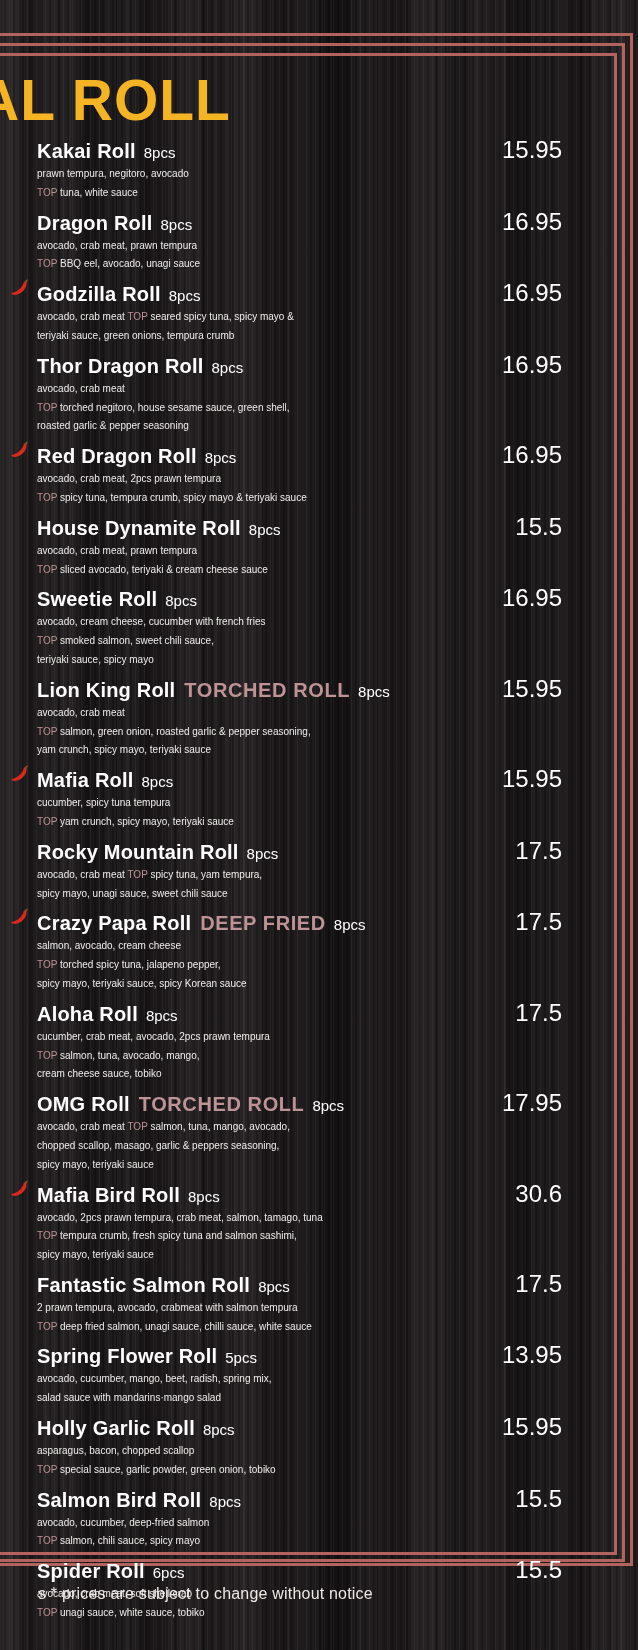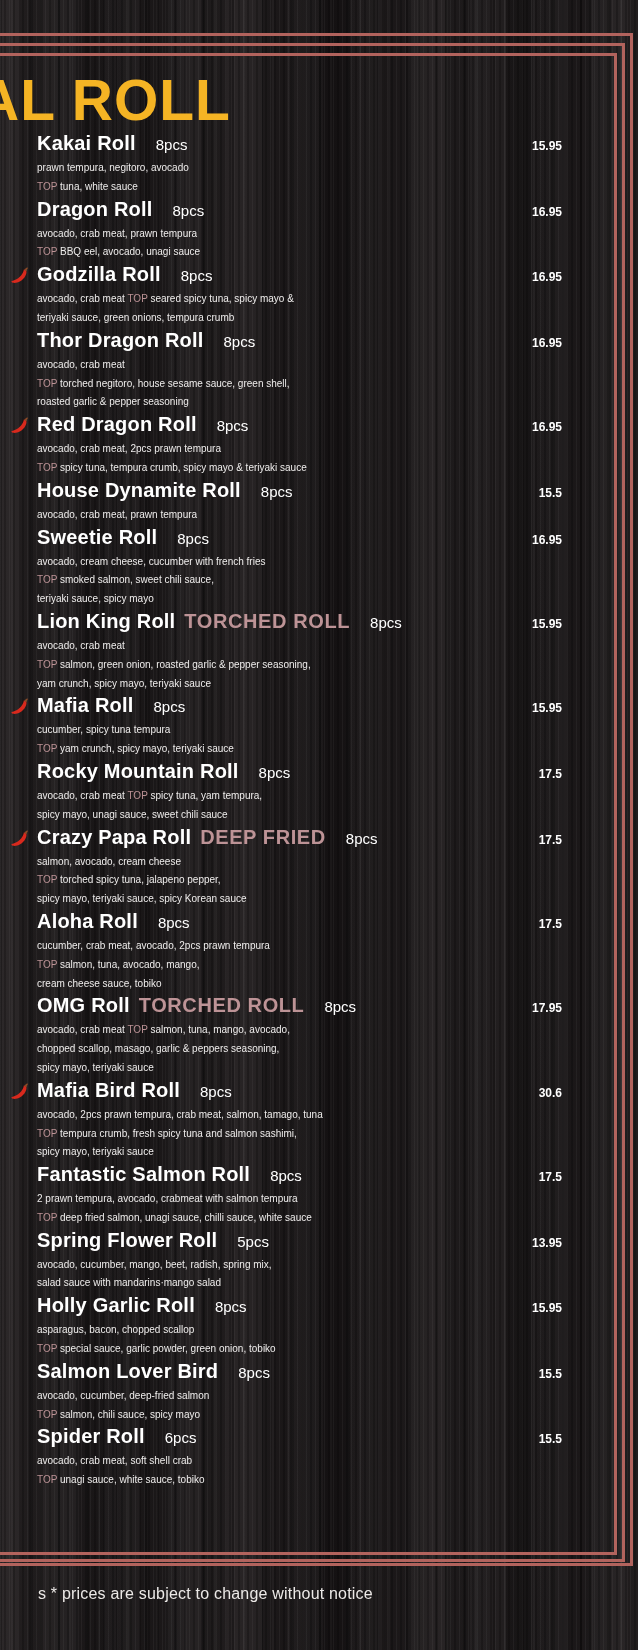--- a/index.html
+++ b/index.html
@@ -18,24 +18,24 @@
   .frame-mid{top:43px;right:13px;bottom:88px;left:-20px;}
   .frame-inner{top:53px;right:21px;bottom:95px;left:-20px;}
   .title{
     position:absolute;left:-22px;top:72px;margin:0;
     font-size:57px;font-weight:bold;letter-spacing:1px;line-height:1;
     color:#f5b424;white-space:nowrap;
   }
   .items{position:absolute;left:37px;right:76px;top:131px;}
   .item{position:relative;}
   .item-head{display:flex;align-items:baseline;line-height:25px;white-space:nowrap;}
-  .item-name{font-size:20px;font-weight:bold;color:#ffffff;letter-spacing:.2px;}
+  .item-name{font-size:20px;font-weight:bold;color:#ffffff;letter-spacing:.2px;margin-top:8px;}
   .item-sub{font-size:20px;font-weight:bold;color:#bd9396;margin-left:9px;letter-spacing:.6px;}
-  .item-pcs{font-size:15px;color:#ffffff;margin-left:20px;font-weight:normal;}
-  .item-price{margin-left:auto;font-size:12px;font-weight:bold;color:#ffffff;padding-left:20px;}
+  .item-pcs{font-size:15px;color:#ffffff;margin-left:8px;font-weight:normal;}
+  .item-price{margin-left:auto;font-size:24px;font-weight:normal;color:#ffffff;padding-left:20px;}
   .item-desc{font-size:10px;line-height:18.8px;color:#efedec;white-space:nowrap;}
   .item-desc .accent{color:#bd9396;font-weight:normal;}
   .chili{position:absolute;left:-28px;top:3px;width:22px;height:22px;}
   .chili svg{display:block;}
   .footer{
     position:absolute;left:2px;top:1585px;
     font-size:16px;color:#ece9e7;letter-spacing:.2px;white-space:nowrap;margin-left:36px;
   }
 </style>
 </head>
@@ -105,20 +105,21 @@
         <div class="item-desc"><span>avocado, crab meat, 2pcs prawn tempura</span></div>
         <div class="item-desc"><span class="accent">TOP</span><span> spicy tuna, tempura crumb, spicy mayo &amp; teriyaki sauce</span></div>
       </div>
       <div class="item">
         <div class="item-head">
           <span class="item-name">House Dynamite Roll</span>
           <span class="item-pcs">8pcs</span>
           <span class="item-price">15.5</span>
         </div>
         <div class="item-desc"><span>avocado, crab meat, prawn tempura</span></div>
+        <div class="item-desc"><span class="accent">TOP</span><span> sliced avocado, teriyaki &amp; cream cheese sauce</span></div>
       </div>
       <div class="item">
         <div class="item-head">
           <span class="item-name">Sweetie Roll</span>
           <span class="item-pcs">8pcs</span>
           <span class="item-price">16.95</span>
         </div>
         <div class="item-desc"><span>avocado, cream cheese, cucumber with french fries</span></div>
         <div class="item-desc"><span class="accent">TOP</span><span> smoked salmon, sweet chili sauce,</span></div>
         <div class="item-desc"><span>teriyaki sauce, spicy mayo</span></div>
@@ -234,21 +235,21 @@
         <div class="item-head">
           <span class="item-name">Holly Garlic Roll</span>
           <span class="item-pcs">8pcs</span>
           <span class="item-price">15.95</span>
         </div>
         <div class="item-desc"><span>asparagus, bacon, chopped scallop</span></div>
         <div class="item-desc"><span class="accent">TOP</span><span> special sauce, garlic powder, green onion, tobiko</span></div>
       </div>
       <div class="item">
         <div class="item-head">
-          <span class="item-name">Salmon Lover Bird</span>
+          <span class="item-name">Salmon Bird Roll</span>
           <span class="item-pcs">8pcs</span>
           <span class="item-price">15.5</span>
         </div>
         <div class="item-desc"><span>avocado, cucumber, deep-fried salmon</span></div>
         <div class="item-desc"><span class="accent">TOP</span><span> salmon, chili sauce, spicy mayo</span></div>
       </div>
       <div class="item">
         <div class="item-head">
           <span class="item-name">Spider Roll</span>
           <span class="item-pcs">6pcs</span>

